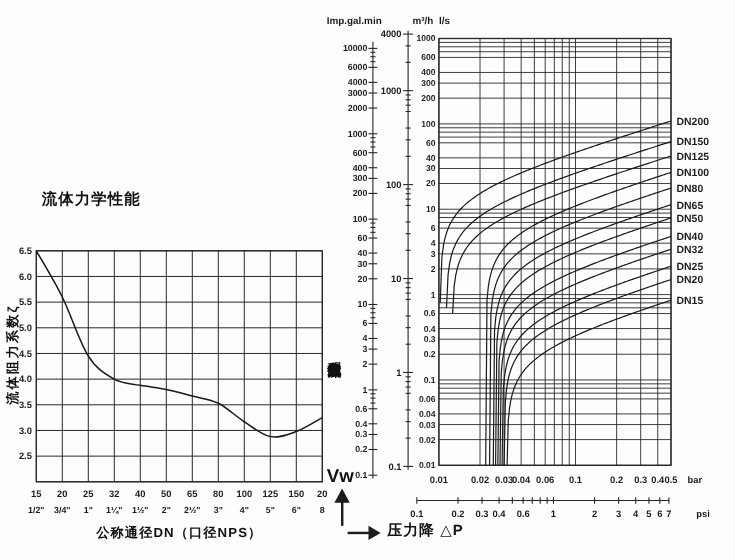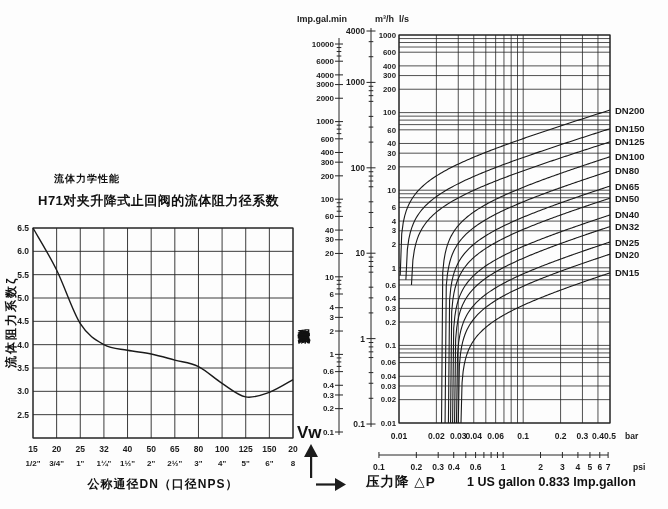--- a/index.html
+++ b/index.html
@@ -2,40 +2,39 @@
 <html><head>
 <meta charset="utf-8">
 <style>
   html,body{margin:0;padding:0;background:#e8e8e8;}
   .canvas{
     position:relative;width:668px;height:509px;background:#fdfdfd;
     overflow:hidden;font-family:"Liberation Sans","DejaVu Sans",sans-serif;color:#111;
   }
   .abs{position:absolute;}
   .b{font-weight:bold;}
-  .title1{left:38px;top:172px;font-size:10px;letter-spacing:1px;margin-left:16px;}
+  .title1{left:38px;top:172px;font-size:14px;letter-spacing:1px;}
   .title2{left:38px;top:192px;font-size:13px;letter-spacing:0.5px;}
   .ylab-rot{left:3px;top:368px;font-size:12px;white-space:nowrap;
             transform:rotate(-90deg);transform-origin:left top;letter-spacing:2px;}
   .xlab{left:58px;top:476px;width:210px;text-align:center;font-size:12px;letter-spacing:1px;}
   .flowlab{left:296px;top:320px;writing-mode:vertical-rl;text-orientation:upright;
            font-size:12.5px;letter-spacing:0;line-height:16px;height:110px;}
   .vw{left:297px;top:423px;font-size:17px;}
-  .plab{left:366px;top:473px;font-size:13.5px;letter-spacing:1px;}
+  .plab{left:352px;top:473px;font-size:13.5px;letter-spacing:1px;}
   .gnote{left:467px;top:475px;font-size:12.5px;}
   svg{position:absolute;overflow:visible;}
   svg text{font-family:"Liberation Sans","DejaVu Sans",sans-serif;fill:#1c1c1c;font-weight:700;}
 </style>
 </head>
 <body>
 
 <div class="canvas">
 
   <div class="abs b title1">流体力学性能</div>
-  <div class="abs b title2">H71对夹升降式止回阀的流体阻力径系数</div>
 
   <div class="abs b ylab-rot">流体阻力系数ζ</div>
 
   <svg id="left-chart" style="left:15px;top:222px;" width="292" height="262" viewBox="0 0 292 262">
       <g>
         <line x1="18" y1="6" x2="278" y2="6" stroke="#262626" stroke-width="0.9"></line>
         <line x1="18" y1="29.333333333333332" x2="278" y2="29.333333333333332" stroke="#262626" stroke-width="0.9"></line>
         <line x1="18" y1="52.666666666666664" x2="278" y2="52.666666666666664" stroke="#262626" stroke-width="0.9"></line>
         <line x1="18" y1="76" x2="278" y2="76" stroke="#262626" stroke-width="0.9"></line>
         <line x1="18" y1="99.33333333333333" x2="278" y2="99.33333333333333" stroke="#262626" stroke-width="0.9"></line>
@@ -389,14 +388,13 @@
     <polygon points="1,13 15,13 8,0" fill="#1c1c1c"></polygon>
     <rect x="7" y="12" width="2.2" height="22" fill="#1c1c1c"></rect>
   </svg>
 
   <svg class="abs" style="left:316px;top:478px;" width="30" height="13" viewBox="0 0 30 13">
     <rect x="0" y="5.4" width="20" height="2.2" fill="#1c1c1c"></rect>
     <polygon points="19,0 19,13 30,6.5" fill="#1c1c1c"></polygon>
   </svg>
 
   <div class="abs b plab">压力降 △P</div>
-  <div class="abs b gnote">1 US gallon 0.833 Imp.gallon</div>
 </div>
 
 </body></html>

